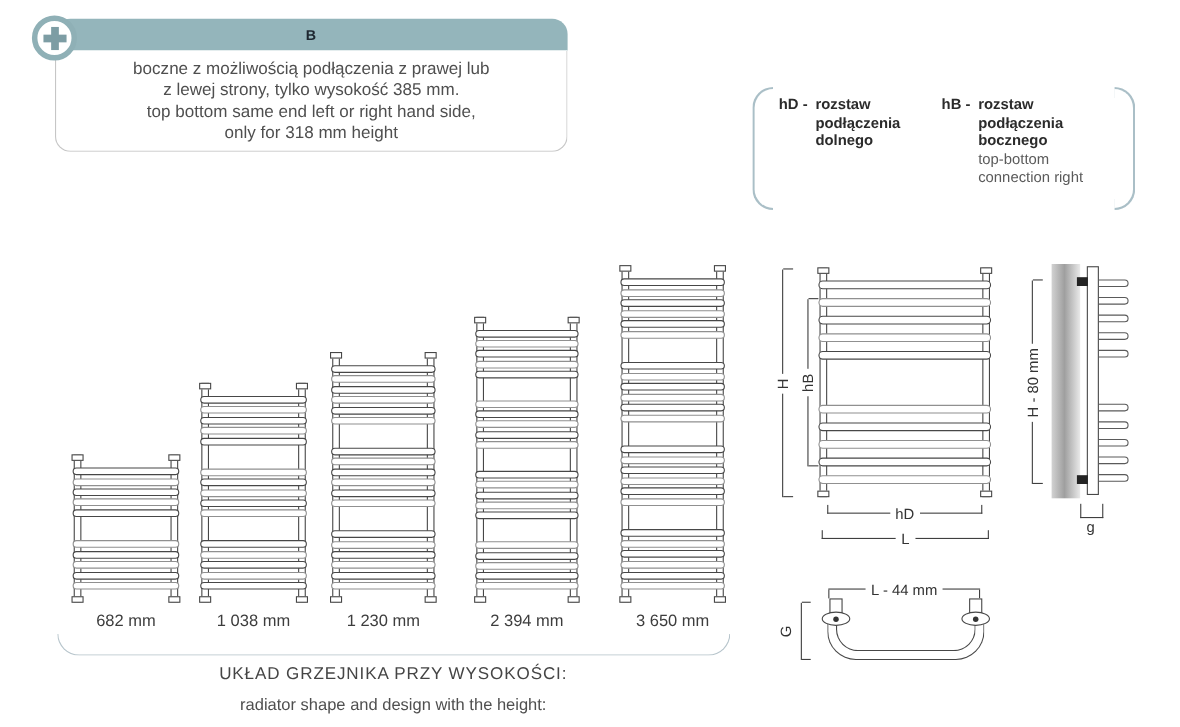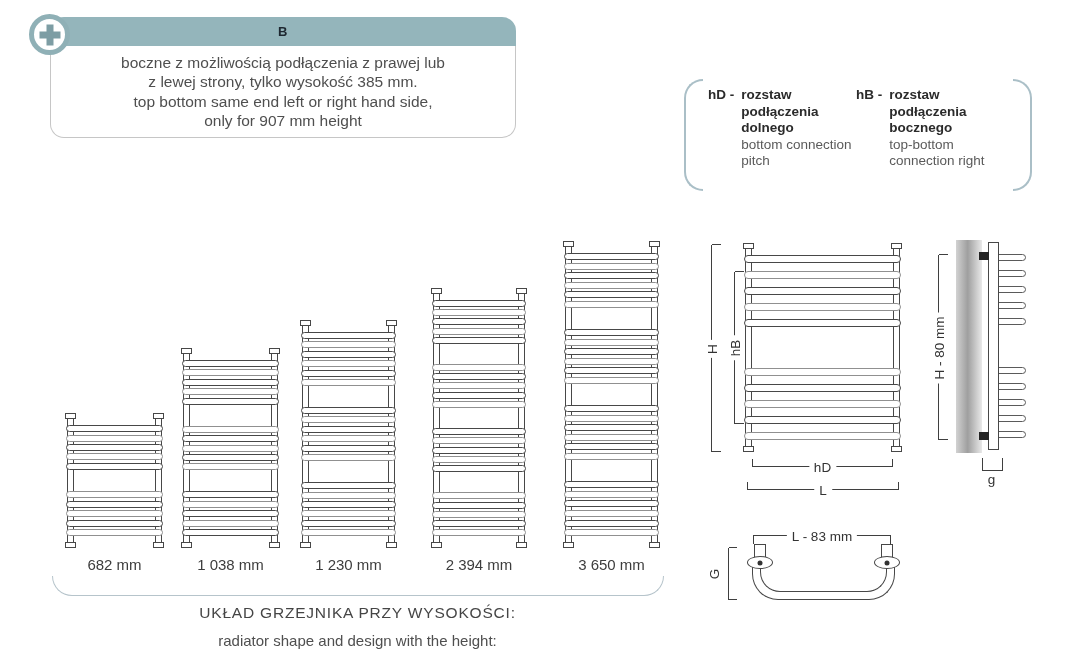--- a/index.html
+++ b/index.html
@@ -102,35 +102,33 @@
 
   <section class="info-box">
     <div class="plus-badge"></div>
     <div class="info-header">
       <span>B</span>
     </div>
     <div class="info-body">
       <p>boczne z możliwością podłączenia z prawej lub
 z lewej strony, tylko wysokość 385 mm.</p>
       <p>top bottom same end left or right hand side,
-only for 907 mm height</p>
+only for 318 mm height</p>
     </div>
   </section>
 
   <section class="legend">
     <div class="bracket left"></div>
     <div class="bracket right"></div>
     <div class="legend-item" style="left:24px;">
       <span class="term">hD -</span>
       <div>
         <div class="pl">rozstaw
 podłączenia
 dolnego</div>
-        <div class="en">bottom connection
-pitch</div>
       </div>
     </div>
     <div class="legend-item" style="left:172px;">
       <span class="term">hB -</span>
       <div>
         <div class="pl">rozstaw
 podłączenia
 bocznego</div>
         <div class="en">top-bottom
 connection right</div>
@@ -337,21 +335,21 @@
   <div class="vdim" style="left:938px;top:255px;height:185px;">
     <span class="tick t"></span>
     <span class="dim-label rot">H - 80 mm</span>
     <span class="tick b"></span>
   </div>
   <div class="g-dim"></div>
   <div class="g-label">g</div>
 
   <div class="hdim down" style="left:753px;top:535px;width:138px;">
     <span class="tick l"></span>
-    <span class="dim-label">L - 83 mm</span>
+    <span class="dim-label">L - 44 mm</span>
     <span class="tick r"></span>
   </div>
   <div class="tube-outer"></div>
   <div class="tube-inner"></div>
   <div class="cyl l"></div>
   <div class="cyl r"></div>
   <div class="nut l"></div>
   <div class="nut r"></div>
   <div class="gdim2">
     <span class="tick t"></span>

